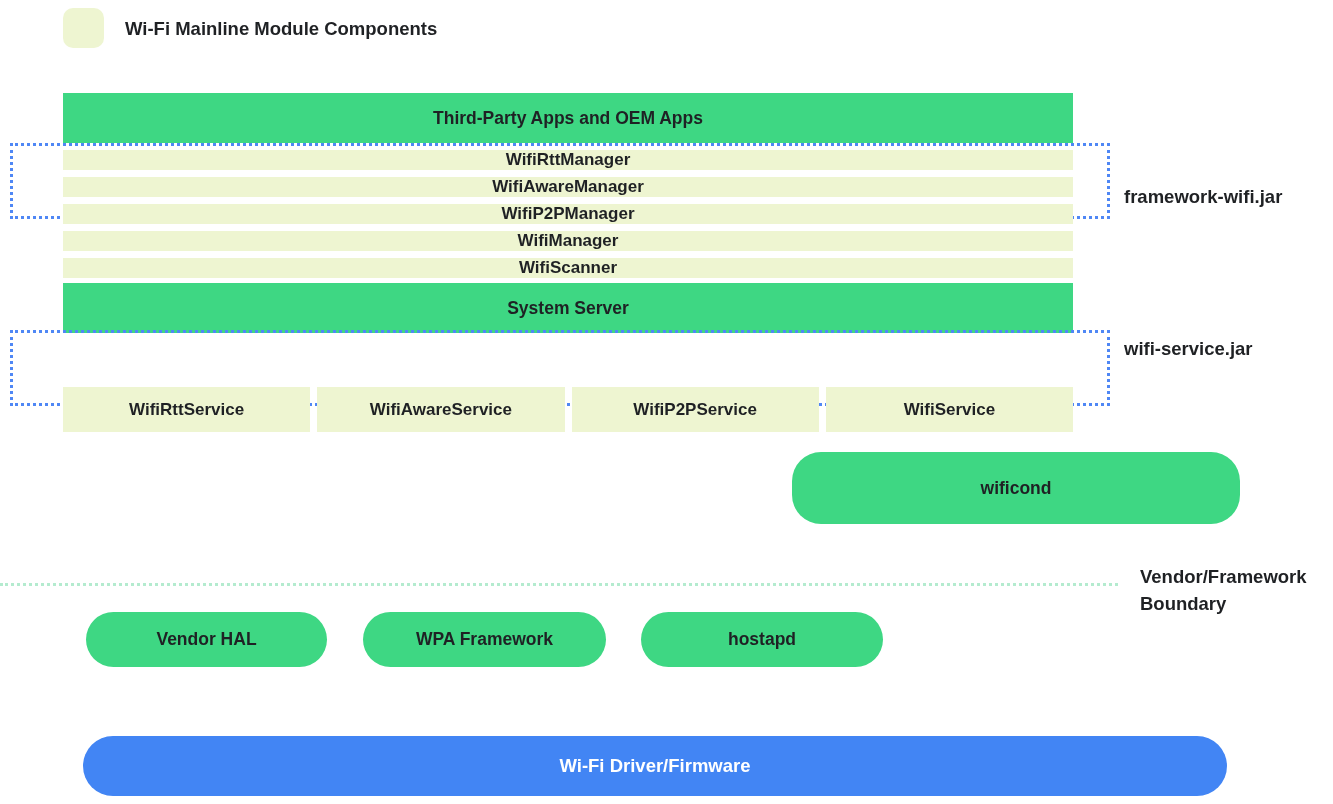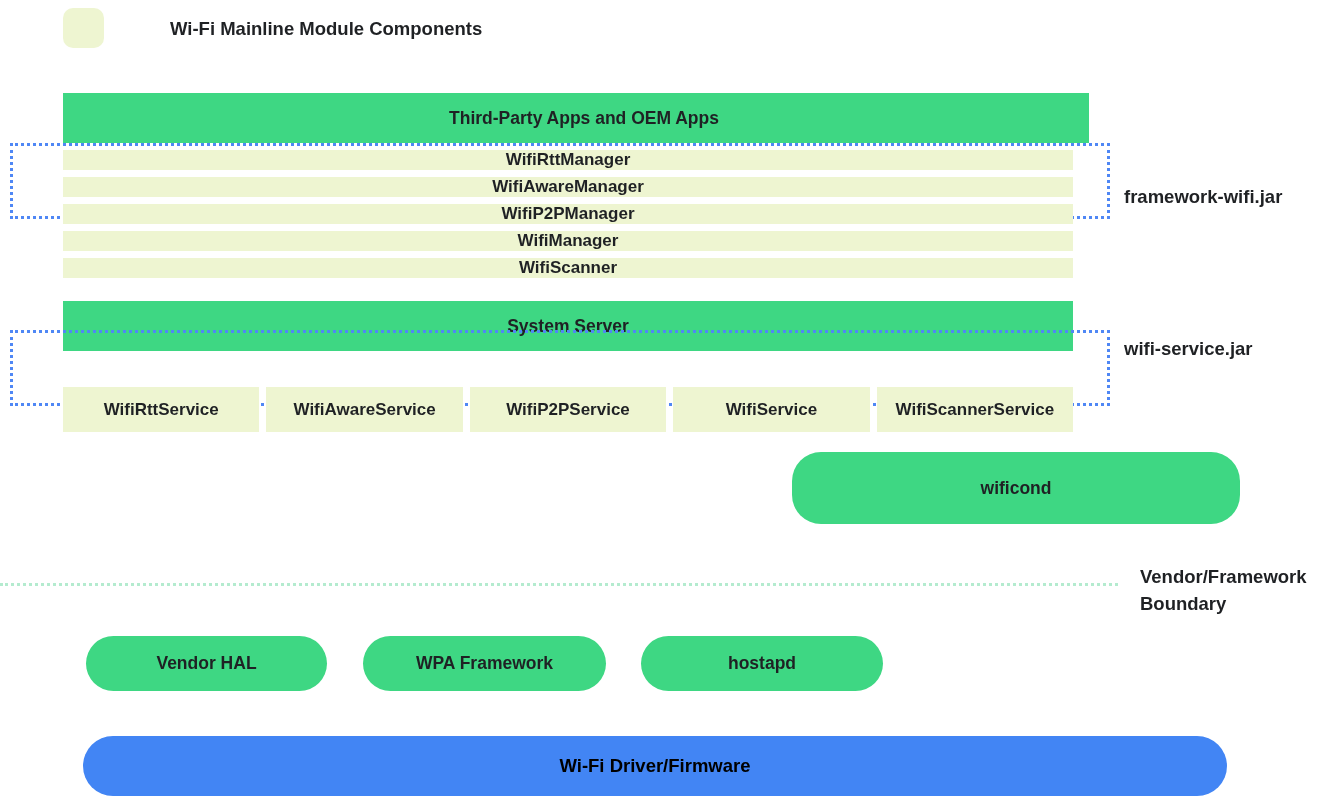--- a/index.html
+++ b/index.html
@@ -20,32 +20,32 @@
 
   
   .legend-swatch {
     left: 63px; top: 8px; width: 41px; height: 40px;
     background: var(--pale, #eef5d1);
     border-radius: 10px;
   }
   .legend-title {
     left: 125px; top: 10px; height: 38px;
     display: flex; align-items: center;
-    font-size: 18.5px; font-weight: bold; margin-left: 45px;
+    font-size: 18.5px; font-weight: bold;
   }
 
   
   .header-bar {
     left: 63px; width: 1010px; height: 50px;
     background: var(--green, #3ed783);
     display: flex; align-items: center; justify-content: center;
     font-size: 17.5px; font-weight: bold;
   }
-  .header-bar.s1 { top: 93px; padding-left: 16px; }
-  .header-bar.s2 { top: 283px; margin-top: 18px; }
+  .header-bar.s1 { top: 93px; }
+  .header-bar.s2 { top: 283px; }
 
   
   .dotted-rect {
     left: 10px; width: 1100px; height: 76px;
     border: 3px dotted var(--dotted_blue, #4f87f5);
     box-sizing: border-box;
   }
   .dotted-rect.s1 { top: 143px; }
   .dotted-rect.s2 { top: 330px; }
 
@@ -86,37 +86,37 @@
     left: 0; top: 583px; width: 1118px; height: 0;
     border-top: 3px dotted var(--boundary_green, #b4ebcf);
   }
   .boundary-label {
     left: 1140px; top: 563px; width: 195px;
     font-size: 18.5px; font-weight: bold; line-height: 27px;
   }
 
   
   .vendor-pill {
-    top: 636px; height: 55px;
+    top: 612px; height: 55px;
     background: var(--green, #3ed783);
     border-radius: 27.5px;
     display: flex; align-items: center; justify-content: center;
     font-size: 17.5px; font-weight: bold;
   }
   .vendor-pill.p0 { left: 86px;  width: 241px; }
   .vendor-pill.p1 { left: 363px; width: 243px; }
   .vendor-pill.p2 { left: 641px; width: 242px; }
 
   
   .driver-bar {
     left: 83px; top: 736px; width: 1144px; height: 60px;
     background: var(--blue, #4285f4);
     border-radius: 30px;
     display: flex; align-items: center; justify-content: center;
-    font-size: 18.5px; font-weight: bold; color: #000000;
+    font-size: 18.5px; font-weight: bold; color: #ffffff;
   }
 </style>
 </head>
 <body>
 
 <div class="canvas">
 
   <div class="abs legend-swatch"></div>
   <div class="abs legend-title">Wi-Fi Mainline Module Components</div>
 
@@ -131,21 +131,20 @@
   </div>
   <div class="abs jar-label s1">framework-wifi.jar</div>
 
   <div class="abs header-bar s2">System Server</div>
   <div class="abs dotted-rect s2"></div>
   <div class="abs box-row s2">
     <div class="component-box">WifiRttService</div>
     <div class="component-box">WifiAwareService</div>
     <div class="component-box">WifiP2PService</div>
     <div class="component-box">WifiService</div>
-    <div class="component-box">WifiScannerService</div>
   </div>
   <div class="abs jar-label s2">wifi-service.jar</div>
 
   <div class="abs wificond-pill">wificond</div>
 
   <div class="abs boundary-line"></div>
   <div class="abs boundary-label">Vendor/Framework Boundary</div>
 
   <div class="abs vendor-pill p0">Vendor HAL</div>
   <div class="abs vendor-pill p1">WPA Framework</div>

